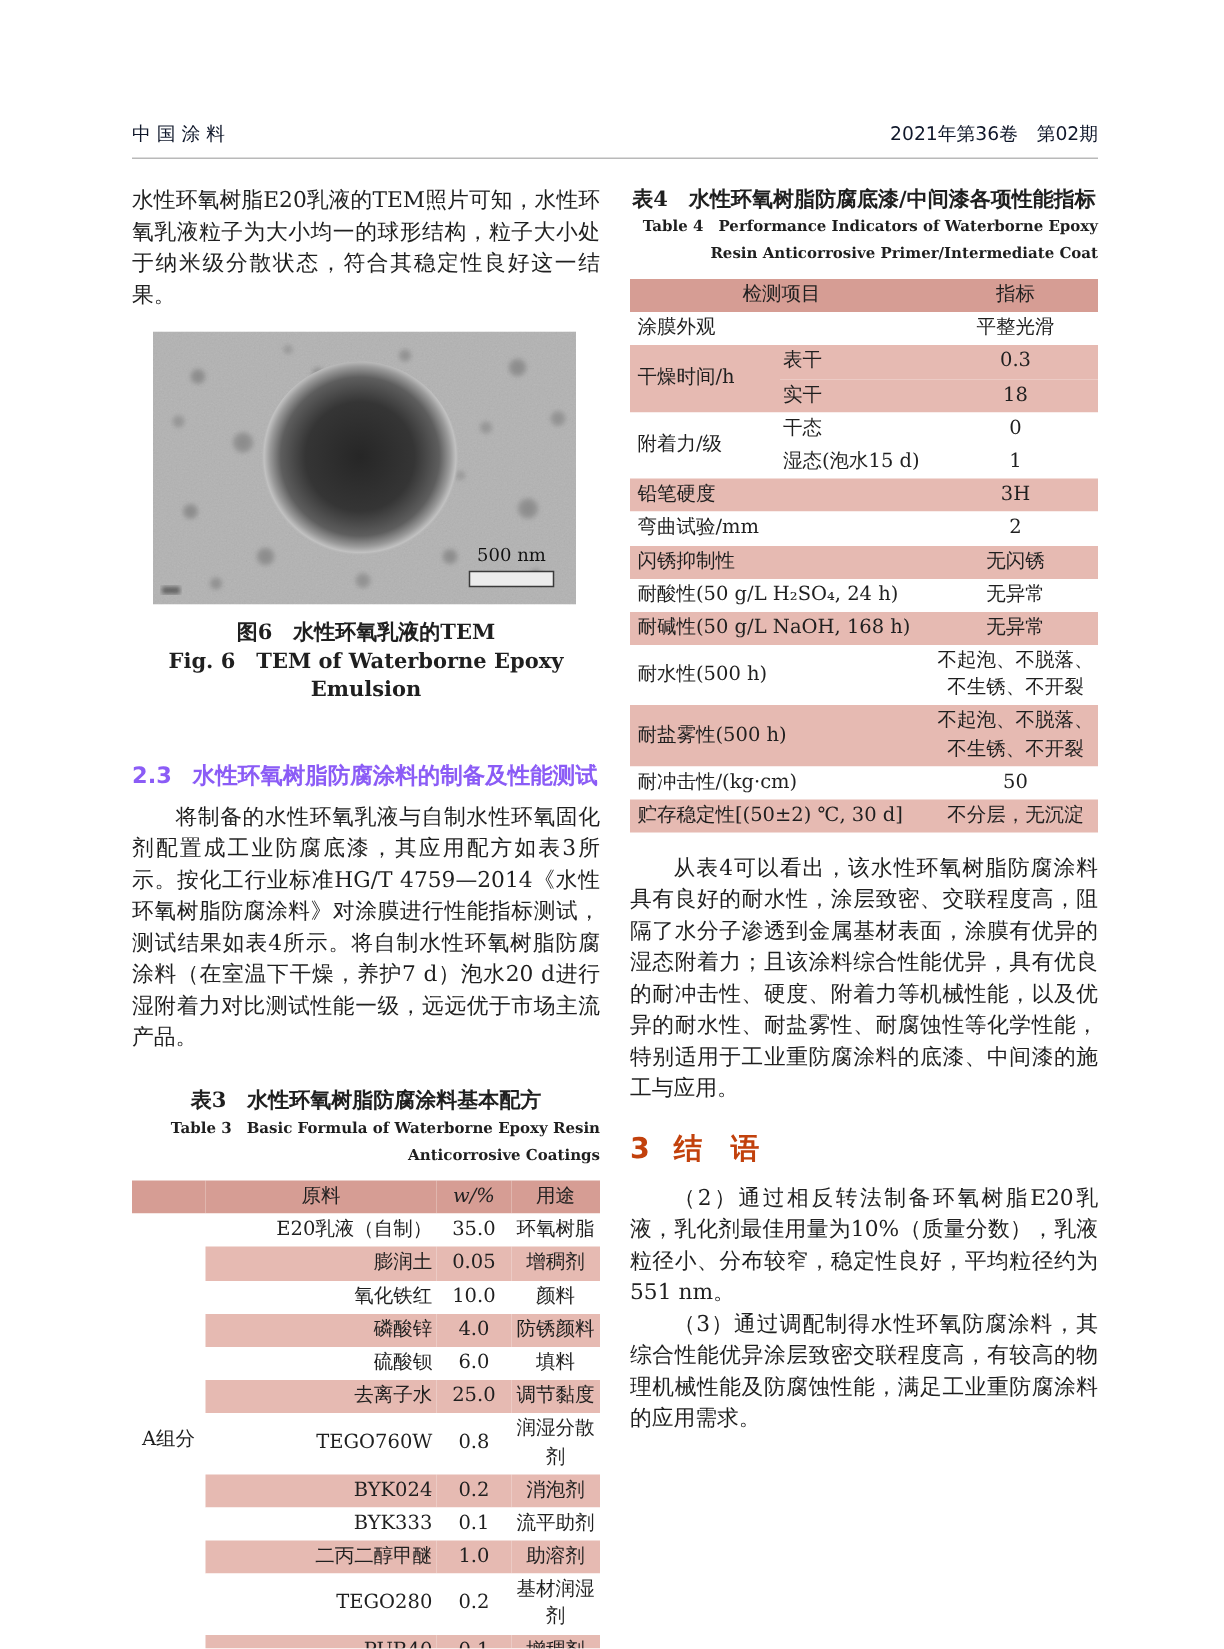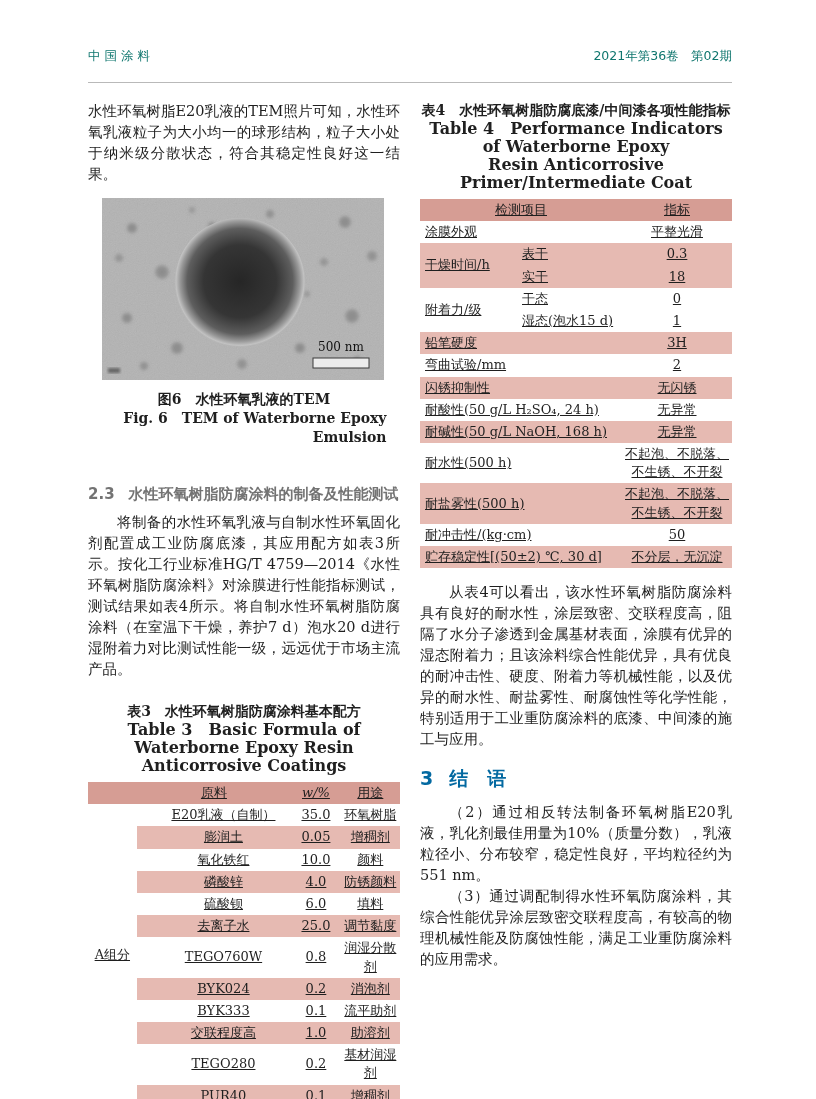--- a/index.html
+++ b/index.html
@@ -4,49 +4,49 @@
 <style>
   html,body{margin:0;padding:0;background:#ffffff;}
   .page{
     width:816px;height:1099px;background:#fff;box-sizing:border-box;
     padding:48px 84px 22px 88px;display:flex;flex-direction:column;
     font-family:"DejaVu Serif","Liberation Serif",serif;color:#1f1f1f;
     position:relative;overflow:hidden;
   }
   
   .page-header{display:flex;justify-content:space-between;align-items:flex-end;
-    color:#0f766e;font-size:12.5px;font-family:"DejaVu Sans","Liberation Sans",sans-serif;
-    padding-bottom:17px;border-bottom:1px solid #b9b9b9;}
+    color:#0f172a;font-size:12.5px;font-family:"DejaVu Sans","Liberation Sans",sans-serif;
+    padding-bottom:7px;border-bottom:1px solid #b9b9b9;margin-top:33px;}
   .journal-name{letter-spacing:4px;}
   
   .columns{display:flex;gap:20px;margin-top:18px;flex:1 1 auto;}
   .col{width:312px;flex:0 0 312px;}
   p.body{font-size:14.5px;line-height:21px;text-align:justify;margin:0;}
   p.indent{text-indent:2em;}
   
   .figure-wrap{width:285px;margin:13px auto 0 auto;}
   .fig-caption{ text-align:center;font-weight:bold;font-size:14px;margin-top:6px;line-height:19px;}
-  .fig-caption-en{text-align:right;font-weight:bold;font-size:14px;line-height:19px;}
-  
-  .sec-head{margin-top:38px;margin-bottom:8px;color:#737373;
+  .fig-caption-en{text-align:center;font-weight:bold;font-size:14px;line-height:19px;}
+  
+  .sec-head{margin-top:38px;margin-bottom:8px;color:#8b5cf6;
     font-family:"DejaVu Sans","Liberation Sans",sans-serif;font-weight:bold;font-size:15px;}
   .sec-head .sec-num{margin-right:14px;}
-  .sec-head-big{margin-top:16px;margin-bottom:10px;color:#0369a1;
+  .sec-head-big{margin-top:16px;margin-bottom:10px;color:#c2410c;
     font-family:"DejaVu Sans","Liberation Sans",sans-serif;font-weight:bold;font-size:19px;}
   .sec-head-big .sec-num{margin-right:16px;}
   
   .tbl-title{margin-top:22px;text-align:center;font-weight:bold;font-size:14px;line-height:19px;}
-  .tbl-title-en{text-align:center;font-weight:bold;font-size:16px;line-height:18px;}
-  
-  table.tbl{border-collapse:collapse;width:100%;font-size:13px;margin-top:7px;text-decoration:underline;}
+  .tbl-title-en{text-align:right;font-weight:bold;font-size:10px;line-height:18px;}
+  
+  table.tbl{border-collapse:collapse;width:100%;font-size:13px;margin-top:7px;}
   table.tbl td{padding:2px 3px;text-align:center;line-height:1.4;vertical-align:middle;}
   tr.th{background:#d69d94;}
   tr.p{background:#e6bab2;}
   tr.w{background:#ffffff;}
-  .t3 .c-mat{text-align:center;padding-left:22px;width:146px;}
+  .t3 .c-mat{text-align:right;padding-left:22px;width:146px;}
   .t3 .c-grp{width:52px;}
   .t3 .c-pct{width:48px;}
   .t3 .c-use{width:66px;}
   .ital{font-style:italic;}
   .t4 .c-lab{text-align:left;padding-left:5px;}
   .t4 .c-sub{text-align:left;padding-left:2px;}
   .t4 .c-val{width:104px;}
   .t4 .c1{width:92px;}
   .pre{white-space:pre-line;}
   .spacer-sm{height:6px;}
@@ -179,21 +179,21 @@
               <td class="c-mat">BYK024</td>
               <td>0.2</td>
               <td>消泡剂</td>
             </tr>
         <tr class="w">
               <td class="c-mat">BYK333</td>
               <td>0.1</td>
               <td>流平助剂</td>
             </tr>
         <tr class="p">
-              <td class="c-mat">交联程度高</td>
+              <td class="c-mat">二丙二醇甲醚</td>
               <td>1.0</td>
               <td>助溶剂</td>
             </tr>
         <tr class="w">
               <td class="c-mat">TEGO280</td>
               <td>0.2</td>
               <td>基材润湿剂</td>
             </tr>
         <tr class="p">
               <td class="c-mat">PUR40</td>

